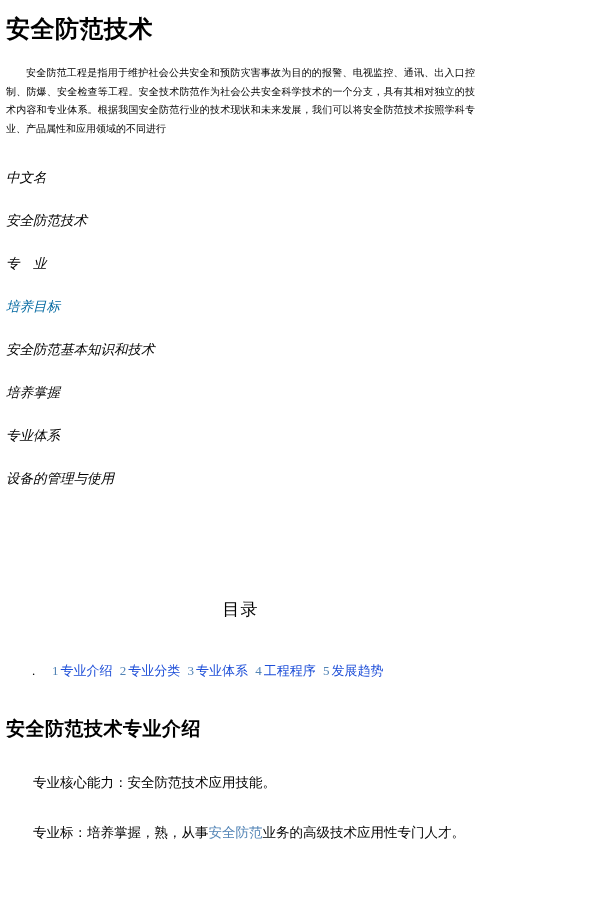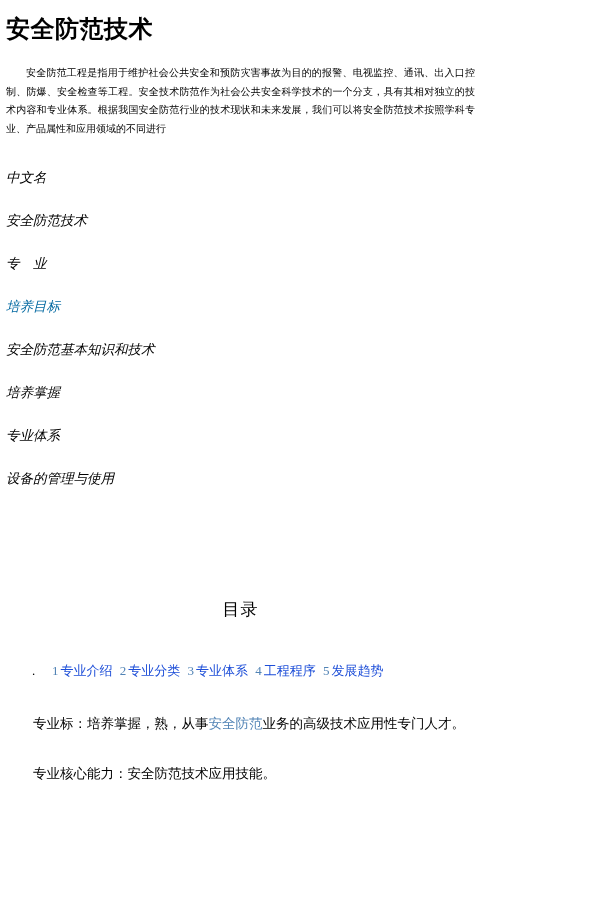--- a/index.html
+++ b/index.html
@@ -145,18 +145,19 @@
       <span class="toc-num">1</span><a class="toc-link">专业介绍</a>
       <span class="toc-num">2</span><a class="toc-link">专业分类</a>
       <span class="toc-num">3</span><a class="toc-link">专业体系</a>
       <span class="toc-num">4</span><a class="toc-link">工程程序</a>
       <span class="toc-num">5</span><a class="toc-link">发展趋势</a>
     </span>
   </div>
 
   <div class="section-gap"></div>
 
+  <h2 class="section-heading">安全防范技术专业介绍</h2>
+
+  <p class="body-para">专业核心能力：安全防范技术应用技能。</p>
 
   <p class="body-para"><span>专业标：培养掌握，熟，从事</span><a class="inline-link">安全防范</a><span>业务的高级技术应用性专门人才。</span></p>
-
-  <p class="body-para">专业核心能力：安全防范技术应用技能。</p>
 
 </div>
 
 </body></html>

